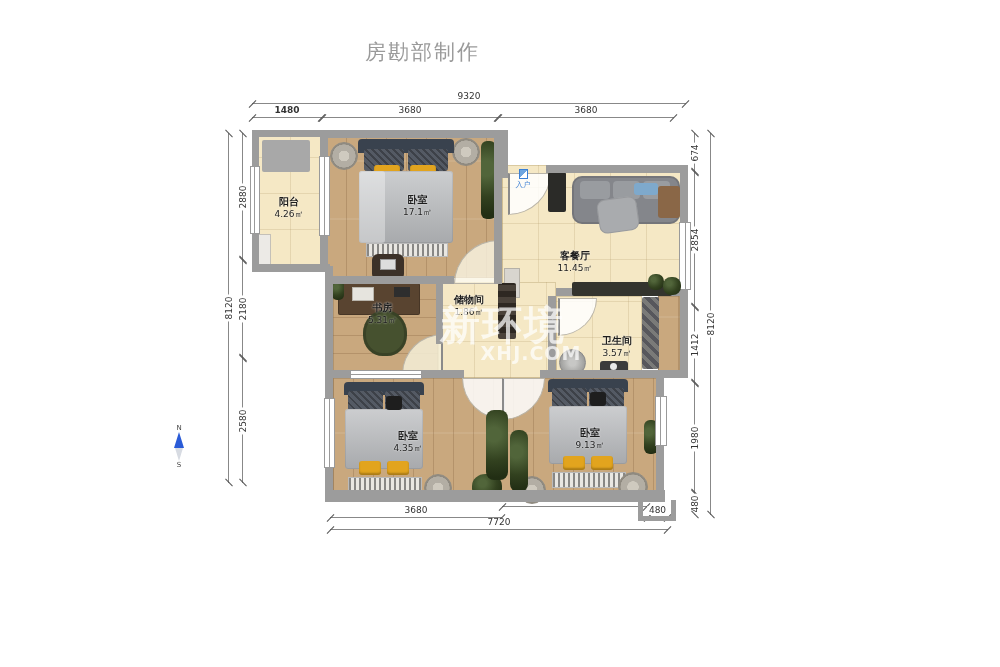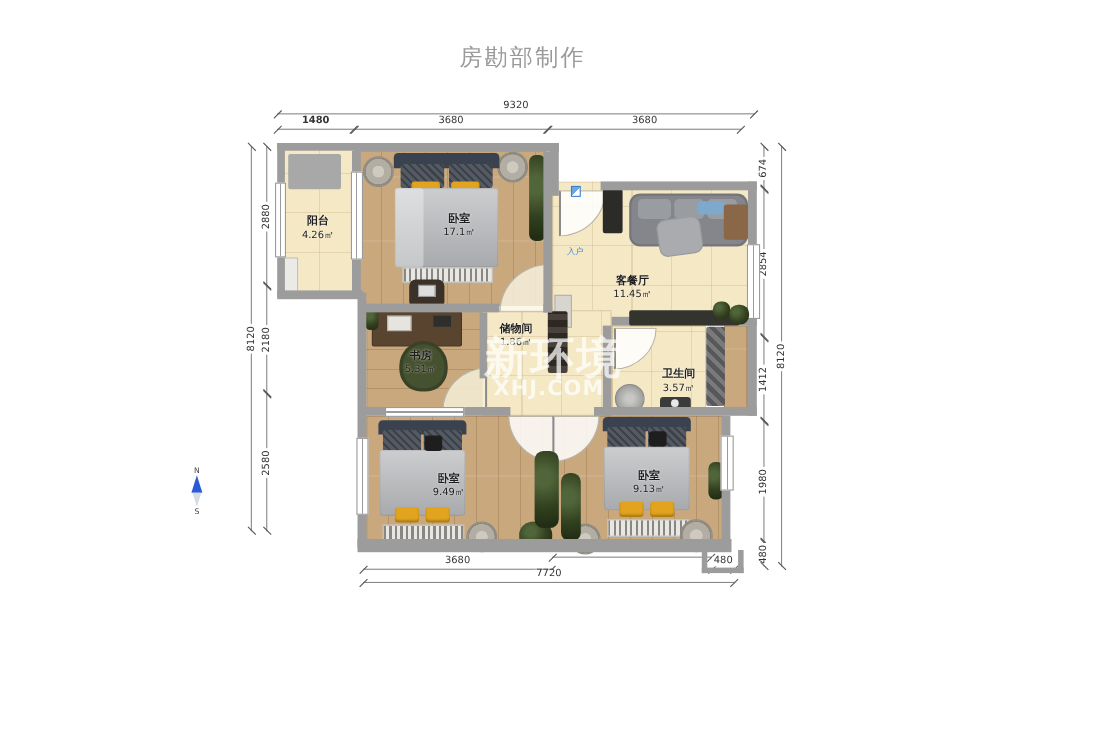--- a/index.html
+++ b/index.html
@@ -29,21 +29,21 @@
   
   .seg{position:absolute;height:0;border-top:1px solid #888;z-index:5;}
   .seg::before,.seg::after{content:"";position:absolute;top:-5px;width:1px;height:10px;background:#555;transform:rotate(45deg);}
   .seg::before{left:0;}.seg::after{right:0;}
   .seg>span{position:absolute;left:50%;top:-12px;transform:translateX(-50%);background:#fff;padding:0 2px;font-size:9px;color:#333;line-height:1;white-space:nowrap;}
   .segv{position:absolute;width:0;border-left:1px solid #888;z-index:5;}
   .segv::before,.segv::after{content:"";position:absolute;left:-5px;width:10px;height:1px;background:#555;transform:rotate(45deg);}
   .segv::before{top:0;}.segv::after{bottom:0;}
   .segv>span{position:absolute;top:50%;left:0;transform:translate(-50%,-50%) rotate(-90deg);background:#fff;padding:0 2px;font-size:9px;color:#333;line-height:1;white-space:nowrap;}
   
-  .title{position:absolute;left:365px;top:38px;width:220px;text-align:center;font-size:21px;letter-spacing:2px;color:#9a9a9a;z-index:3;}
+  .title{position:absolute;left:365px;top:38px;width:220px;font-size:21px;letter-spacing:2px;color:#9a9a9a;z-index:3;}
   .watermark{position:absolute;z-index:50;color:rgba(255,255,255,.72);font-weight:bold;text-align:center;pointer-events:none;}
   .entry-label{position:absolute;color:#3b7fd4;font-size:7.5px;z-index:31;text-align:center;}
 </style>
 </head>
 <body>
 
 <div class="title">房勘部制作</div>
 
 <div class="tile" style="left:254px;top:134px;width:70px;height:132px;"></div>
 <div class="wood" style="left:326px;top:136px;width:170px;height:142px;"></div>
@@ -115,21 +115,21 @@
 <div class="furn" style="left:643px;top:181px;width:27px;height:18px;background:#999ca0;border-radius:4px;"></div>
 <div class="furn" style="left:598px;top:198px;width:40px;height:34px;background:#a9abae;border-radius:8px;transform:rotate(-8deg);box-shadow:inset 0 0 0 1px rgba(0,0,0,.1);"></div>
 <div class="furn" style="left:634px;top:183px;width:24px;height:12px;background:#7ea9cc;border-radius:3px;"></div>
 <div class="furn" style="left:658px;top:186px;width:22px;height:32px;background:#8a6747;border-radius:3px;"></div>
 <div class="furn" style="left:572px;top:282px;width:100px;height:14px;background:#34342e;border-radius:2px;z-index:22;"></div>
 <div class="plant furn" style="left:648px;top:274px;width:16px;height:16px;z-index:23;"></div>
 <div class="plant furn" style="left:663px;top:277px;width:18px;height:18px;z-index:23;"></div>
 <div class="furn" style="left:504px;top:268px;width:14px;height:28px;background:#d8d5cf;border:1px solid #b5b1a8;"></div>
 
 <div class="abs" style="left:519px;top:169px;width:7px;height:8px;border:1px solid #3b7fd4;background:linear-gradient(135deg,#6fa6e0 50%,#fff 50%);z-index:31;"></div>
-<div class="entry-label" style="left:509px;top:180px;width:28px;margin-top:44px;">入户</div>
+<div class="entry-label" style="left:509px;top:180px;width:28px;">入户</div>
 
 <div class="furn" style="left:338px;top:283px;width:82px;height:32px;background:#594430;border-radius:2px;box-shadow:inset 0 0 0 1px rgba(0,0,0,.2);"></div>
 <div class="furn" style="left:352px;top:287px;width:20px;height:12px;background:#e6e4de;border:1px solid #b9b5ac;"></div>
 <div class="furn" style="left:394px;top:287px;width:16px;height:10px;background:#2e2e2e;"></div>
 <div class="furn" style="left:363px;top:310px;width:44px;height:46px;background:#46512f;border-radius:50% 50% 45% 45%;box-shadow:inset 0 0 0 3px rgba(0,0,0,.18);"></div>
 <div class="plant furn" style="left:332px;top:280px;width:12px;height:20px;border-radius:5px;"></div>
 <div class="furn" style="left:498px;top:283px;width:18px;height:56px;background:repeating-linear-gradient(0deg,#4a423a 0 6px,#2e2822 6px 12px);border-radius:2px;"></div>
 
 <div class="furn" style="left:559px;top:349px;width:25px;height:25px;background:radial-gradient(circle,#c7c7c5 20%,#a7a7a5 60%,#8a8a88 90%);border-radius:50%;border:1px solid #88888a;"></div>
 <div class="furn" style="left:600px;top:361px;width:28px;height:13px;background:#3b3b3b;border-radius:3px;"></div>
@@ -170,35 +170,35 @@
   <span class="area">4.26㎡</span>
 </div>
 <div class="room-label" style="left:380px;top:194px;width:75px;">
   <span>卧室</span>
   <span class="area">17.1㎡</span>
 </div>
 <div class="room-label" style="left:535px;top:250px;width:80px;">
   <span>客餐厅</span>
   <span class="area">11.45㎡</span>
 </div>
-<div class="room-label" style="left:350px;top:318px;width:65px;">
+<div class="room-label" style="left:350px;top:302px;width:65px;">
   <span>书房</span>
   <span class="area">5.31㎡</span>
 </div>
 <div class="room-label" style="left:440px;top:294px;width:58px;">
   <span>储物间</span>
   <span class="area">1.86㎡</span>
 </div>
 <div class="room-label" style="left:588px;top:335px;width:58px;">
   <span>卫生间</span>
   <span class="area">3.57㎡</span>
 </div>
 <div class="room-label" style="left:380px;top:430px;width:56px;">
   <span>卧室</span>
-  <span class="area">9.49㎡</span>
+  <span class="area">4.35㎡</span>
 </div>
 <div class="room-label" style="left:562px;top:427px;width:56px;">
   <span>卧室</span>
   <span class="area">9.13㎡</span>
 </div>
 
 <div class="seg" style="left:252px;top:103px;width:434px;">
     <span>9320</span>
   </div>
 <div class="seg" style="left:252px;top:117px;width:70px;font-weight:bold;">
@@ -257,13 +257,13 @@
   </div>
 
 <div class="abs" style="left:170px;top:424px;width:18px;height:52px;text-align:center;z-index:6;">
   <div style="font-size:7px;color:#444;line-height:8px;">N</div>
   <div style="width:0;height:0;margin:0 auto;border-left:5px solid transparent;border-right:5px solid transparent;border-bottom:16px solid #2a5bd7;"></div>
   <div style="width:0;height:0;margin:0 auto;border-left:4px solid transparent;border-right:4px solid transparent;border-top:13px solid #d7dbe2;"></div>
   <div style="font-size:7px;color:#444;line-height:8px;">S</div>
 </div>
 
 <div class="watermark" style="left:438px;top:298px;width:130px;font-size:40px;letter-spacing:2px;">新环境</div>
-<div class="watermark" style="left:444px;top:342px;width:110px;font-size:19px;letter-spacing:1px;">XHJ.COM</div>
+<div class="watermark" style="left:444px;top:342px;width:110px;font-size:19px;letter-spacing:1px;padding-left:32px;">XHJ.COM</div>
 
 </body></html>

